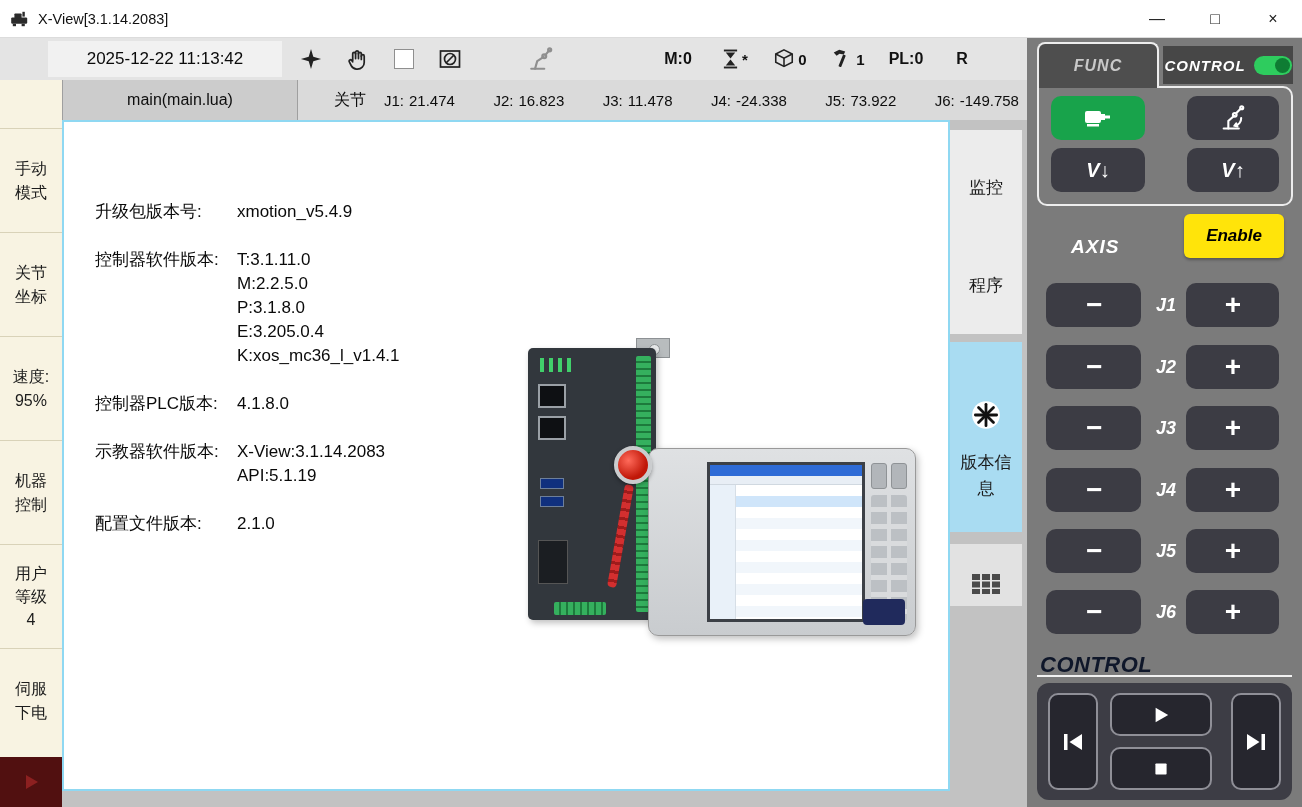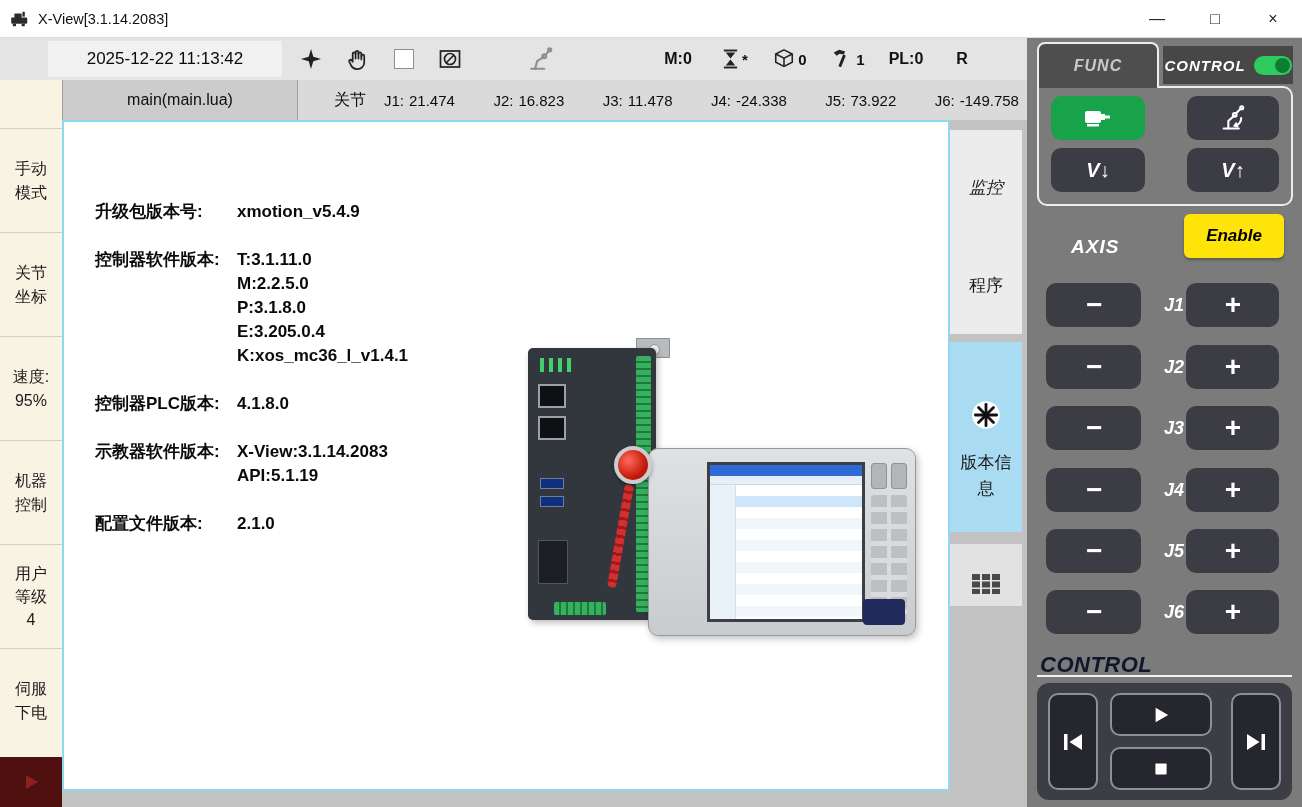--- a/index.html
+++ b/index.html
@@ -29,21 +29,21 @@
   .joints { position:absolute; left:322px; right:8px; top:0; height:40px; display:flex; align-items:center; justify-content:space-between; }
   .joint { display:flex; gap:5px; font-size:15px; color:#0d0d0d; white-space:nowrap; }
 
   
   .rail { position:absolute; left:0; top:80px; bottom:0; width:62px; background:#f8f3e2; }
   .rail-spacer { height:48px; }
   .rail-item { height:104px; display:flex; align-items:center; justify-content:center; text-align:center; font-size:16px; line-height:1.45; color:#1c1c1c; border-top:1px solid #d9d2b8; white-space:pre-line; }
   .rail-run { position:absolute; left:0; bottom:0; width:62px; height:50px; background:#511010; display:flex; align-items:center; justify-content:center; }
 
   
-  .main { position:absolute; left:62px; top:120px; width:888px; height:671px; background:#ffffff; border:2px solid #8fd8f2;font-weight:bold; }
+  .main { position:absolute; left:62px; top:120px; width:888px; height:671px; background:#ffffff; border:2px solid #8fd8f2; }
   .version-block { position:absolute; left:31px; top:78px; }
   .entry { display:flex; margin-bottom:24px; font-size:17px; color:#0a0a0a; }
   .entry-label { width:142px; line-height:24px; }
   .entry-value { white-space:pre-line; line-height:24px; }
 
   
   .device { position:absolute; left:452px; top:212px; width:410px; height:330px; }
   .ctrl-bracket { position:absolute; left:120px; top:4px; width:34px; height:20px; background:#b8bcbe; border:1px solid #8d9194; }
   .ctrl-bracket::after { content:""; position:absolute; left:12px; top:5px; width:9px; height:9px; border-radius:50%; background:#e8eaeb; border:1px solid #8d9194; }
   .controller { position:absolute; left:12px; top:14px; width:128px; height:272px; background:#32373d; border-radius:5px; box-shadow:2px 3px 6px rgba(0,0,0,.25); }
@@ -63,21 +63,21 @@
   .screen-col { position:absolute; left:0; top:20px; bottom:0; width:26px; background:#e9f1f9; border-right:1px solid #d6dee6; }
   .screen-hl { position:absolute; left:26px; right:0; top:31px; height:11px; background:#cfe5fa; }
   .keypad { position:absolute; left:222px; top:46px; width:36px; height:126px; background:repeating-linear-gradient(180deg,#bcc0c4 0 12px,#d9dbdd 12px 17px); border-radius:3px; }
   .keypad::after { content:""; position:absolute; left:16px; top:0; bottom:0; width:4px; background:#d9dbdd; }
   .pendant-sbtn { position:absolute; top:14px; width:16px; height:26px; background:#b2b6ba; border:1px solid #8f9396; border-radius:3px; }
   .pendant-blue { position:absolute; right:10px; bottom:10px; width:42px; height:26px; background:#202a5c; border-radius:4px; }
 
   
   .tabstrip { position:absolute; left:950px; top:120px; width:77px; bottom:16px; }
   .side-tab { position:absolute; left:0; width:72px; background:#ececec; display:flex; flex-direction:column; align-items:center; justify-content:center; text-align:center; font-size:17px; color:#1c1c1c; white-space:pre-line; line-height:1.5; cursor:default; }
-  .tab-monitor { top:10px; height:115px;font-style:italic; }
+  .tab-monitor { top:10px; height:115px; }
   .tab-program { top:118px; height:96px; }
   .tab-version { top:222px; height:190px; background:#a9dcf2; gap:12px; }
   .tab-grid { top:424px; height:62px; background:#e2e2e2; }
 
   
   .panel { position:absolute; right:0; top:38px; width:275px; bottom:0; background:#7b7b7b;font-style:italic; }
   .func-tab { position:absolute; left:10px; top:4px; width:122px; height:46px; background:#4e4e4e; border:2px solid #ededed; border-bottom:none; border-radius:8px 8px 0 0; display:flex; align-items:center; justify-content:center; font-size:16px; font-weight:700; color:#c9c9c9; letter-spacing:1px; z-index:2; }
   .status-bar { position:absolute; left:136px; top:8px; width:130px; height:38px; background:#474747; display:flex; align-items:center; justify-content:center; gap:8px; font-size:15px; font-weight:700; color:#ffffff; letter-spacing:1px; }
   .toggle { position:relative; width:38px; height:19px; border-radius:10px; background:#2ecc5e; }
   .toggle::after { content:""; position:absolute; right:2px; top:2px; width:15px; height:15px; border-radius:50%; background:#0f7c33; }
@@ -86,21 +86,21 @@
   .btn-motor { left:12px; top:8px; width:94px; height:44px; background:#18a34b; }
   .btn-jogmode { right:12px; top:8px; width:92px; height:44px; }
   .btn-vdown { left:12px; top:60px; width:94px; height:44px; font-size:20px; font-weight:700; }
   .btn-vup { right:12px; top:60px; width:92px; height:44px; font-size:20px; font-weight:700; }
   .axis-label { position:absolute; left:44px; top:198px; font-size:19px; font-weight:700; color:#fff; letter-spacing:1px; }
   .btn-enable { position:absolute; right:18px; top:176px; width:100px; height:44px; background:#ffe40a; color:#000; font-size:17px; font-weight:700; border-radius:6px; display:flex; align-items:center; justify-content:center; box-shadow:0 2px 3px rgba(0,0,0,.3); }
   .axis-row { position:absolute; left:0; width:100%; height:44px; }
   .btn-minus, .btn-plus { position:absolute; width:95px; height:44px; border-radius:10px; background:#3c3c44; color:#fff; display:flex; align-items:center; justify-content:center; font-size:28px; font-weight:700; line-height:1; }
   .btn-minus { left:19px; }
   .btn-plus { left:159px; width:93px; }
-  .axis-name { position:absolute; left:132px; width:30px; height:44px; display:flex; align-items:center; justify-content:center; color:#fff; font-size:18px; font-weight:700; }
+  .axis-name { position:absolute; left:124px; width:30px; height:44px; display:flex; align-items:center; justify-content:center; color:#fff; font-size:18px; font-weight:700; }
   .control-label { position:absolute; left:13px; top:614px; font-size:22px; font-weight:700; color:#0f172a; letter-spacing:.5px; }
   .control-rule { position:absolute; left:10px; right:10px; top:637px; height:2px; background:#f2f2f2; }
   .control-box { position:absolute; left:10px; right:10px; top:645px; bottom:7px; background:#3d3d45; border-radius:12px; }
   .cbtn { position:absolute; background:#26262e; border:2px solid #8f8f97; border-radius:10px; display:flex; align-items:center; justify-content:center; }
   .btn-skipback { left:11px; top:10px; width:50px; bottom:10px; }
   .btn-play { left:73px; top:10px; width:102px; height:43px; }
   .btn-stop { left:73px; bottom:10px; width:102px; height:43px; }
   .btn-skipfwd { right:11px; top:10px; width:50px; bottom:10px; }
 </style>
 </head>

